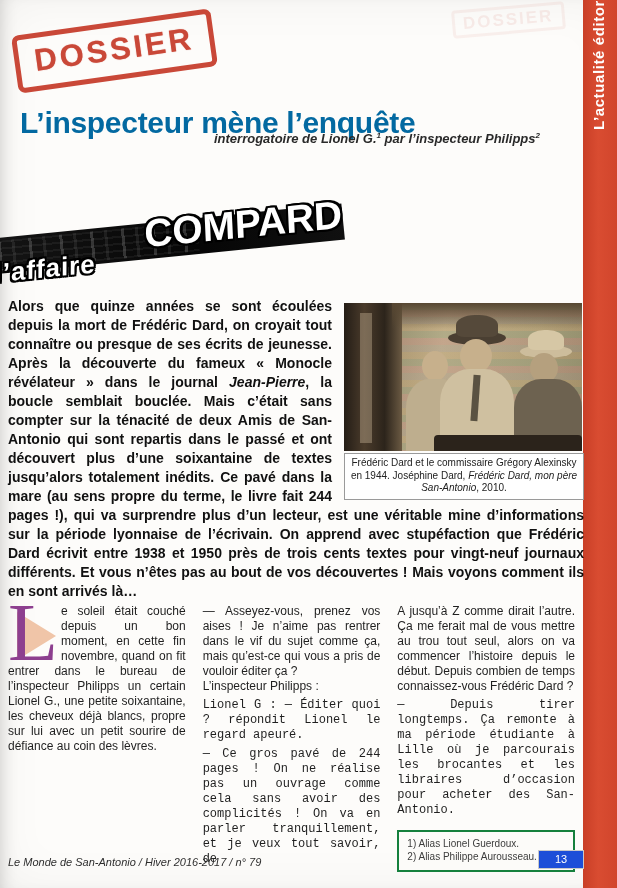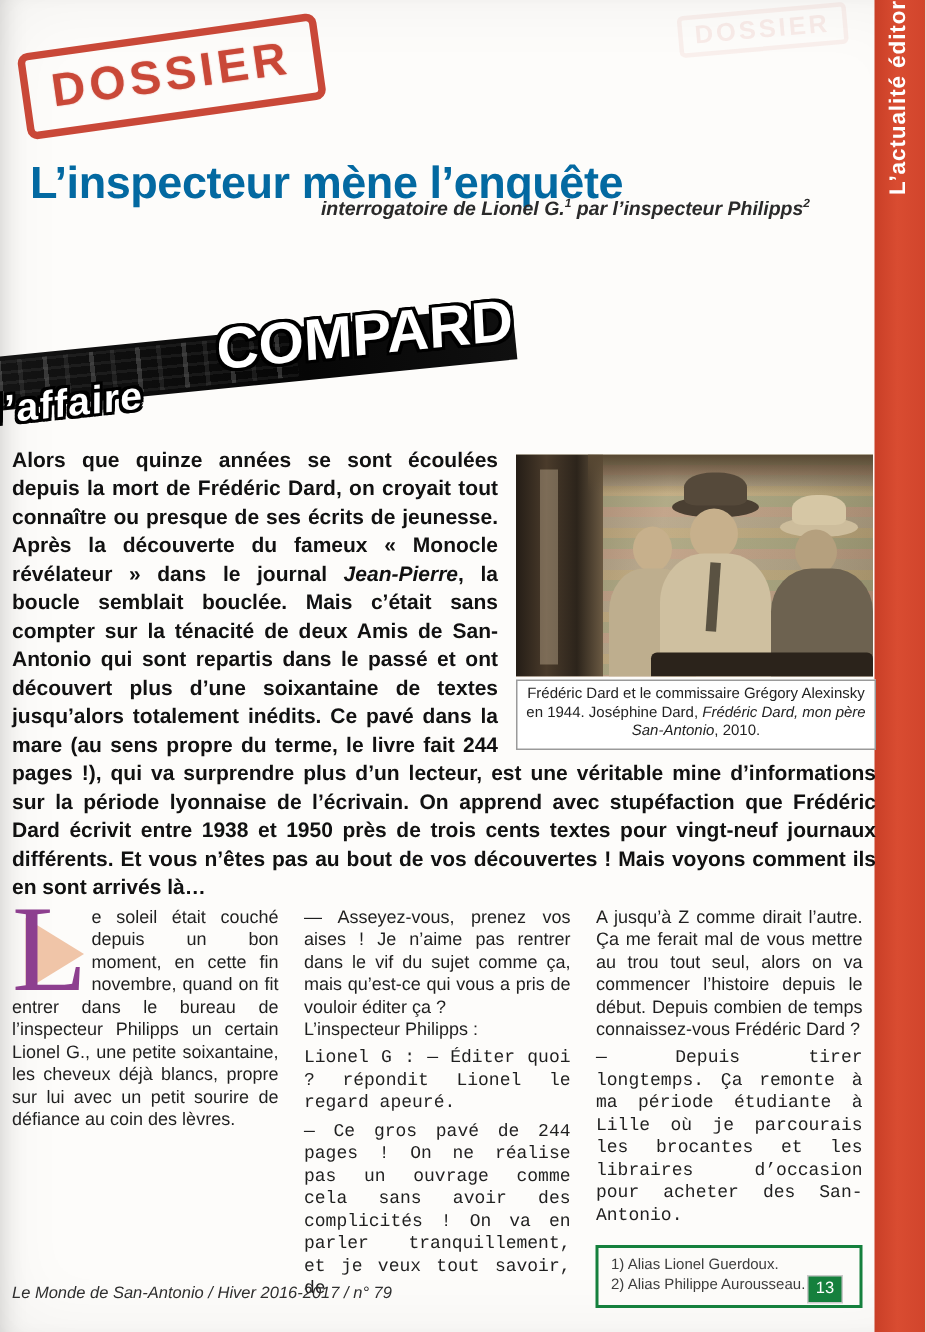--- a/index.html
+++ b/index.html
@@ -70,21 +70,21 @@
   .col p.gap{margin-top:4px;font-family:Liberation Mono, monospace;}
   .dropcap-wrap{float:left;width:48px;height:60px;position:relative;margin-right:5px;}
   .dropcap-tri{position:absolute;left:9px;top:8px;width:0;height:0;
     border-top:24px solid transparent;border-bottom:24px solid transparent;border-left:39px solid #f0c5a8;}
   .dropcap-letter{position:absolute;left:0;top:-10px;font-family:"Liberation Serif",serif;
     font-size:82px;line-height:78px;color:#8d3f8f;}
   .footnote-box{margin-top:12px;border:2px solid #15803d;background:#fcfbf9;
     padding:5px 8px 7px;font-size:10px;line-height:13px;color:#3d3d3d;text-align:left;}
   
   .footer-credit{position:absolute;left:8px;top:856px;font-style:italic;font-size:11px;color:#2e2e2e;}
-  .page-num{position:absolute;left:539px;top:851px;width:22px;height:17px;background:#15803d;
+  .page-num{position:absolute;left:539px;top:851px;width:44px;height:17px;background:#1d4ed8;
     color:#fff;font-weight:normal;font-size:11px;line-height:17px;text-align:center;
     box-shadow:0 0 0 1px #c9c9c9;}
 </style>
 </head>
 <body>
 
 <div class="page">
 
   <div class="red-bar">
     <span class="vtext">L’actualité éditoriale</span>

